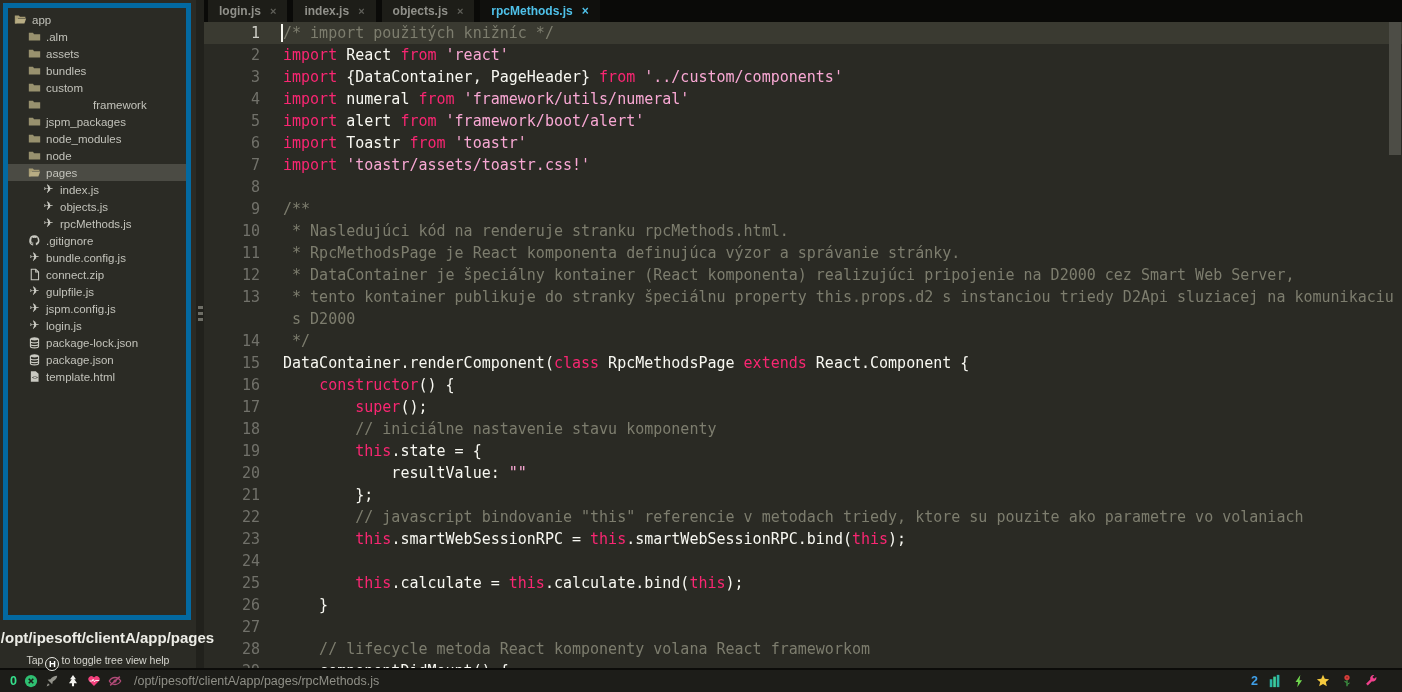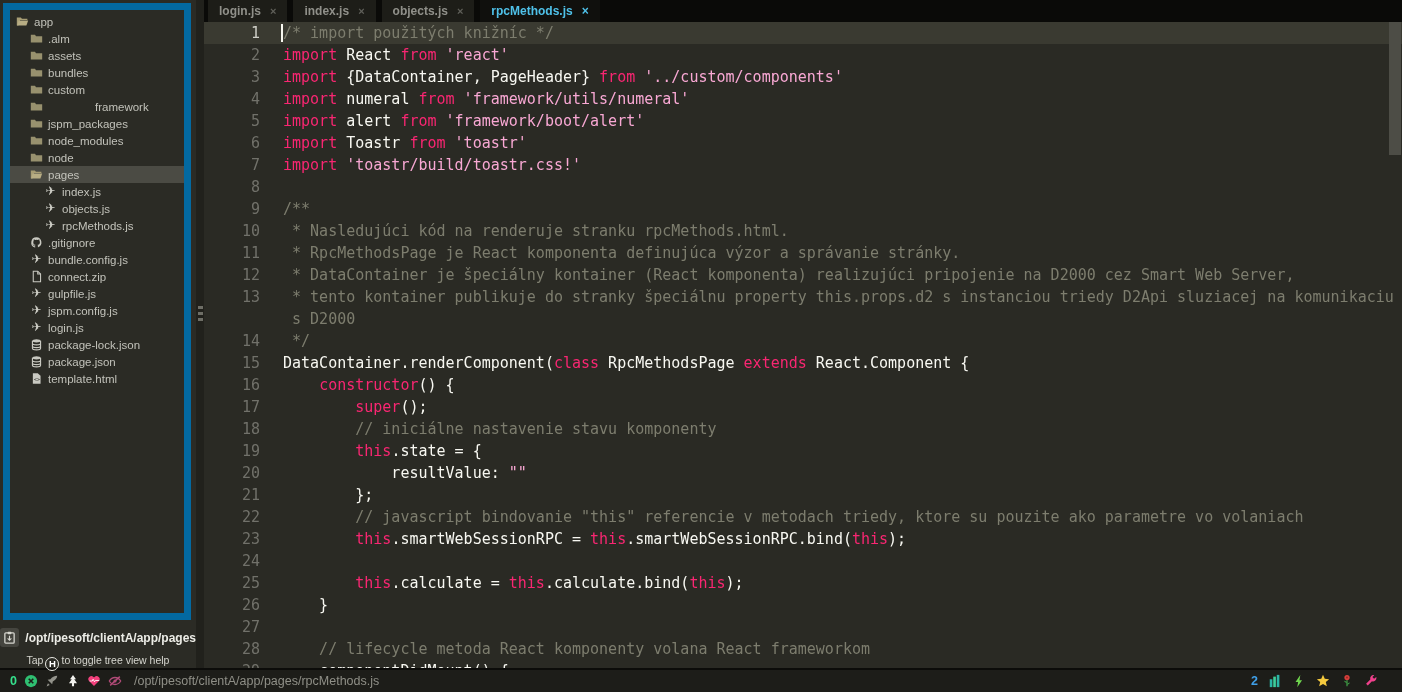--- a/index.html
+++ b/index.html
@@ -9,35 +9,35 @@
     display:flex; flex-direction:column;
     background:#2a2a24; overflow:hidden;
     font-family:"Liberation Sans", sans-serif;
   }
   .body-row { flex:1; display:flex; min-height:0; }
 
   
   .sidebar { width:196px; flex:none; background:#2b2b25; position:relative; }
   .tree-box {
     position:absolute; left:3px; top:3px; width:188px; height:617px;
-    border:7px solid #0369a1; overflow:hidden; padding-top:3px;
+    border:5px solid #0369a1; overflow:hidden; padding-top:3px;
     background:#2b2b25;
   }
   .tree-row {
     height:17px; display:flex; align-items:center;
     color:#c2c2ba; font-size:11.5px; white-space:nowrap; cursor:default;
   }
   .tree-row.selected { background:#4b4b44; }
   .tree-ico { width:13px; height:13px; flex:none; margin-right:5px; display:inline-flex; align-items:center; justify-content:center; }
   .tree-ico svg { width:13px; height:13px; }
   .plane { color:#cfcfc7; font-size:12px; line-height:13px; font-family:"DejaVu Sans", sans-serif; }
   .sidebar-footer { position:absolute; left:0; top:622px; width:196px; }
   .path-row { display:flex; align-items:center; justify-content:center; gap:6px; margin-top:6px; }
   .path-btn { width:24px; height:19px; background:#45453f; border-radius:3px; display:flex; align-items:center; justify-content:center; }
-  .path-text { color:#ecece6; font-weight:bold; font-size:12px; }
+  .path-text { color:#ecece6; font-weight:bold; font-size:15px; }
   .help-row { margin-top:7px; text-align:center; color:#d6d6cf; font-size:10.5px; }
   .key {
     display:inline-flex; width:14px; height:14px; border:1.5px solid #ecece6; border-radius:50%;
     align-items:center; justify-content:center; font-weight:bold; color:#fff; font-size:9.5px;
     vertical-align:-3px; margin:0 2px;
   }
 
   
   .resize-handle { width:8px; flex:none; background:#21211c; display:flex; flex-direction:column; align-items:center; }
   .dots { margin-top:306px; display:flex; flex-direction:column; gap:3px; }
@@ -308,21 +308,21 @@
           </div>
         </div>
       <div class="editor" id="editor">
         <div id="lines">
             <div class="row active"><span class="ln">1</span><span class="code"><span class="cursor"></span><span class="c">/* import použitých knižníc */</span></span></div>
             <div class="row"><span class="ln">2</span><span class="code"><span class="k">import</span><span> React </span><span class="k">from</span><span class="s"> 'react'</span></span></div>
             <div class="row"><span class="ln">3</span><span class="code"><span class="k">import</span><span> {DataContainer, PageHeader} </span><span class="k">from</span><span class="s"> '../custom/components'</span></span></div>
             <div class="row"><span class="ln">4</span><span class="code"><span class="k">import</span><span> numeral </span><span class="k">from</span><span class="s"> 'framework/utils/numeral'</span></span></div>
             <div class="row"><span class="ln">5</span><span class="code"><span class="k">import</span><span> alert </span><span class="k">from</span><span class="s"> 'framework/boot/alert'</span></span></div>
             <div class="row"><span class="ln">6</span><span class="code"><span class="k">import</span><span> Toastr </span><span class="k">from</span><span class="s"> 'toastr'</span></span></div>
-            <div class="row"><span class="ln">7</span><span class="code"><span class="k">import</span><span class="s"> 'toastr/build/toastr.css!'</span></span></div>
+            <div class="row"><span class="ln">7</span><span class="code"><span class="k">import</span><span class="s"> 'toastr/assets/toastr.css!'</span></span></div>
             <div class="row"><span class="ln">8</span><span class="code"></span></div>
             <div class="row"><span class="ln">9</span><span class="code"><span class="c">/**</span></span></div>
             <div class="row"><span class="ln">10</span><span class="code"><span class="c"> * Nasledujúci kód na renderuje stranku rpcMethods.html.</span></span></div>
             <div class="row"><span class="ln">11</span><span class="code"><span class="c"> * RpcMethodsPage je React komponenta definujúca výzor a správanie stránky.</span></span></div>
             <div class="row"><span class="ln">12</span><span class="code"><span class="c"> * DataContainer je špeciálny kontainer (React komponenta) realizujúci pripojenie na D2000 cez Smart Web Server,</span></span></div>
             <div class="row"><span class="ln">13</span><span class="code"><span class="c"> * tento kontainer publikuje do stranky špeciálnu property this.props.d2 s instanciou triedy D2Api sluziacej na komunikaciu</span></span></div>
             <div class="row"><span class="ln"></span><span class="code"><span class="c"> s D2000</span></span></div>
             <div class="row"><span class="ln">14</span><span class="code"><span class="c"> */</span></span></div>
             <div class="row"><span class="ln">15</span><span class="code"><span>DataContainer.renderComponent(</span><span class="k">class</span><span> RpcMethodsPage </span><span class="k">extends</span><span> React.Component {</span></span></div>
             <div class="row"><span class="ln">16</span><span class="code"><span>    </span><span class="k">constructor</span><span>() {</span></span></div>

